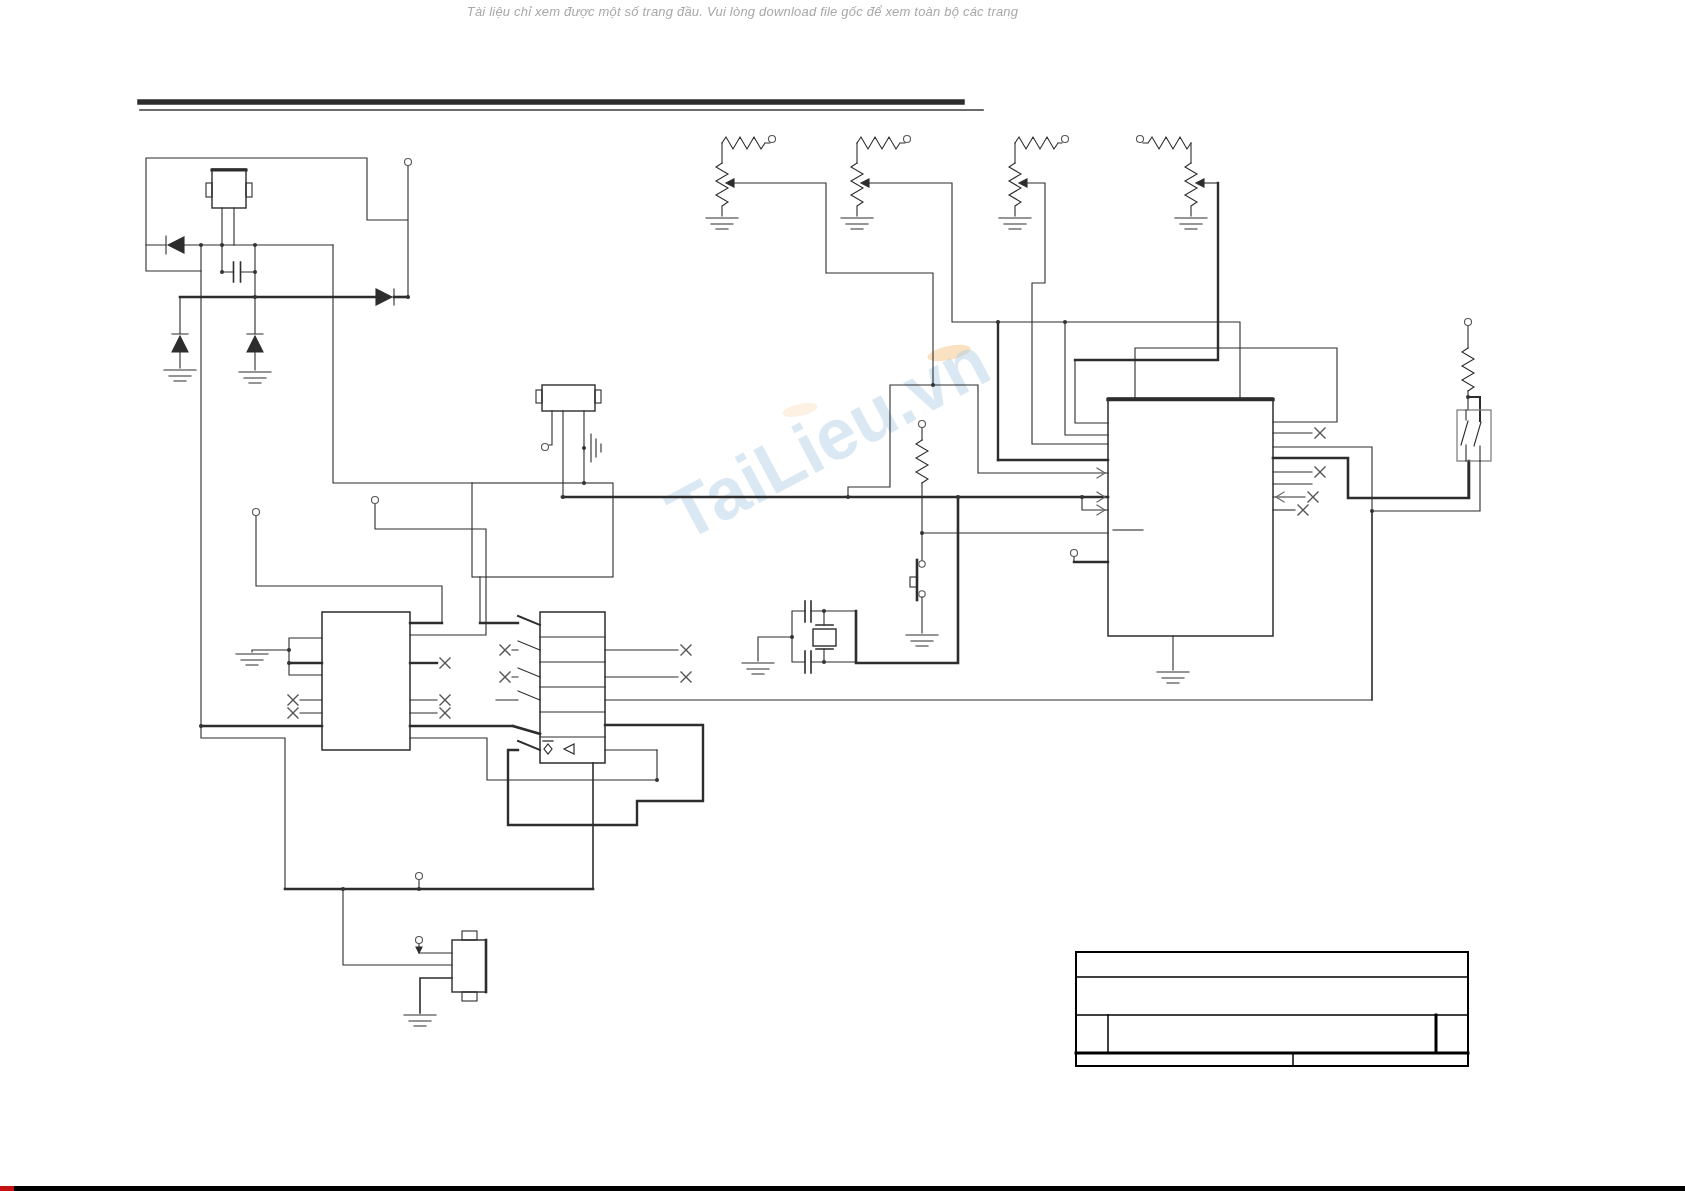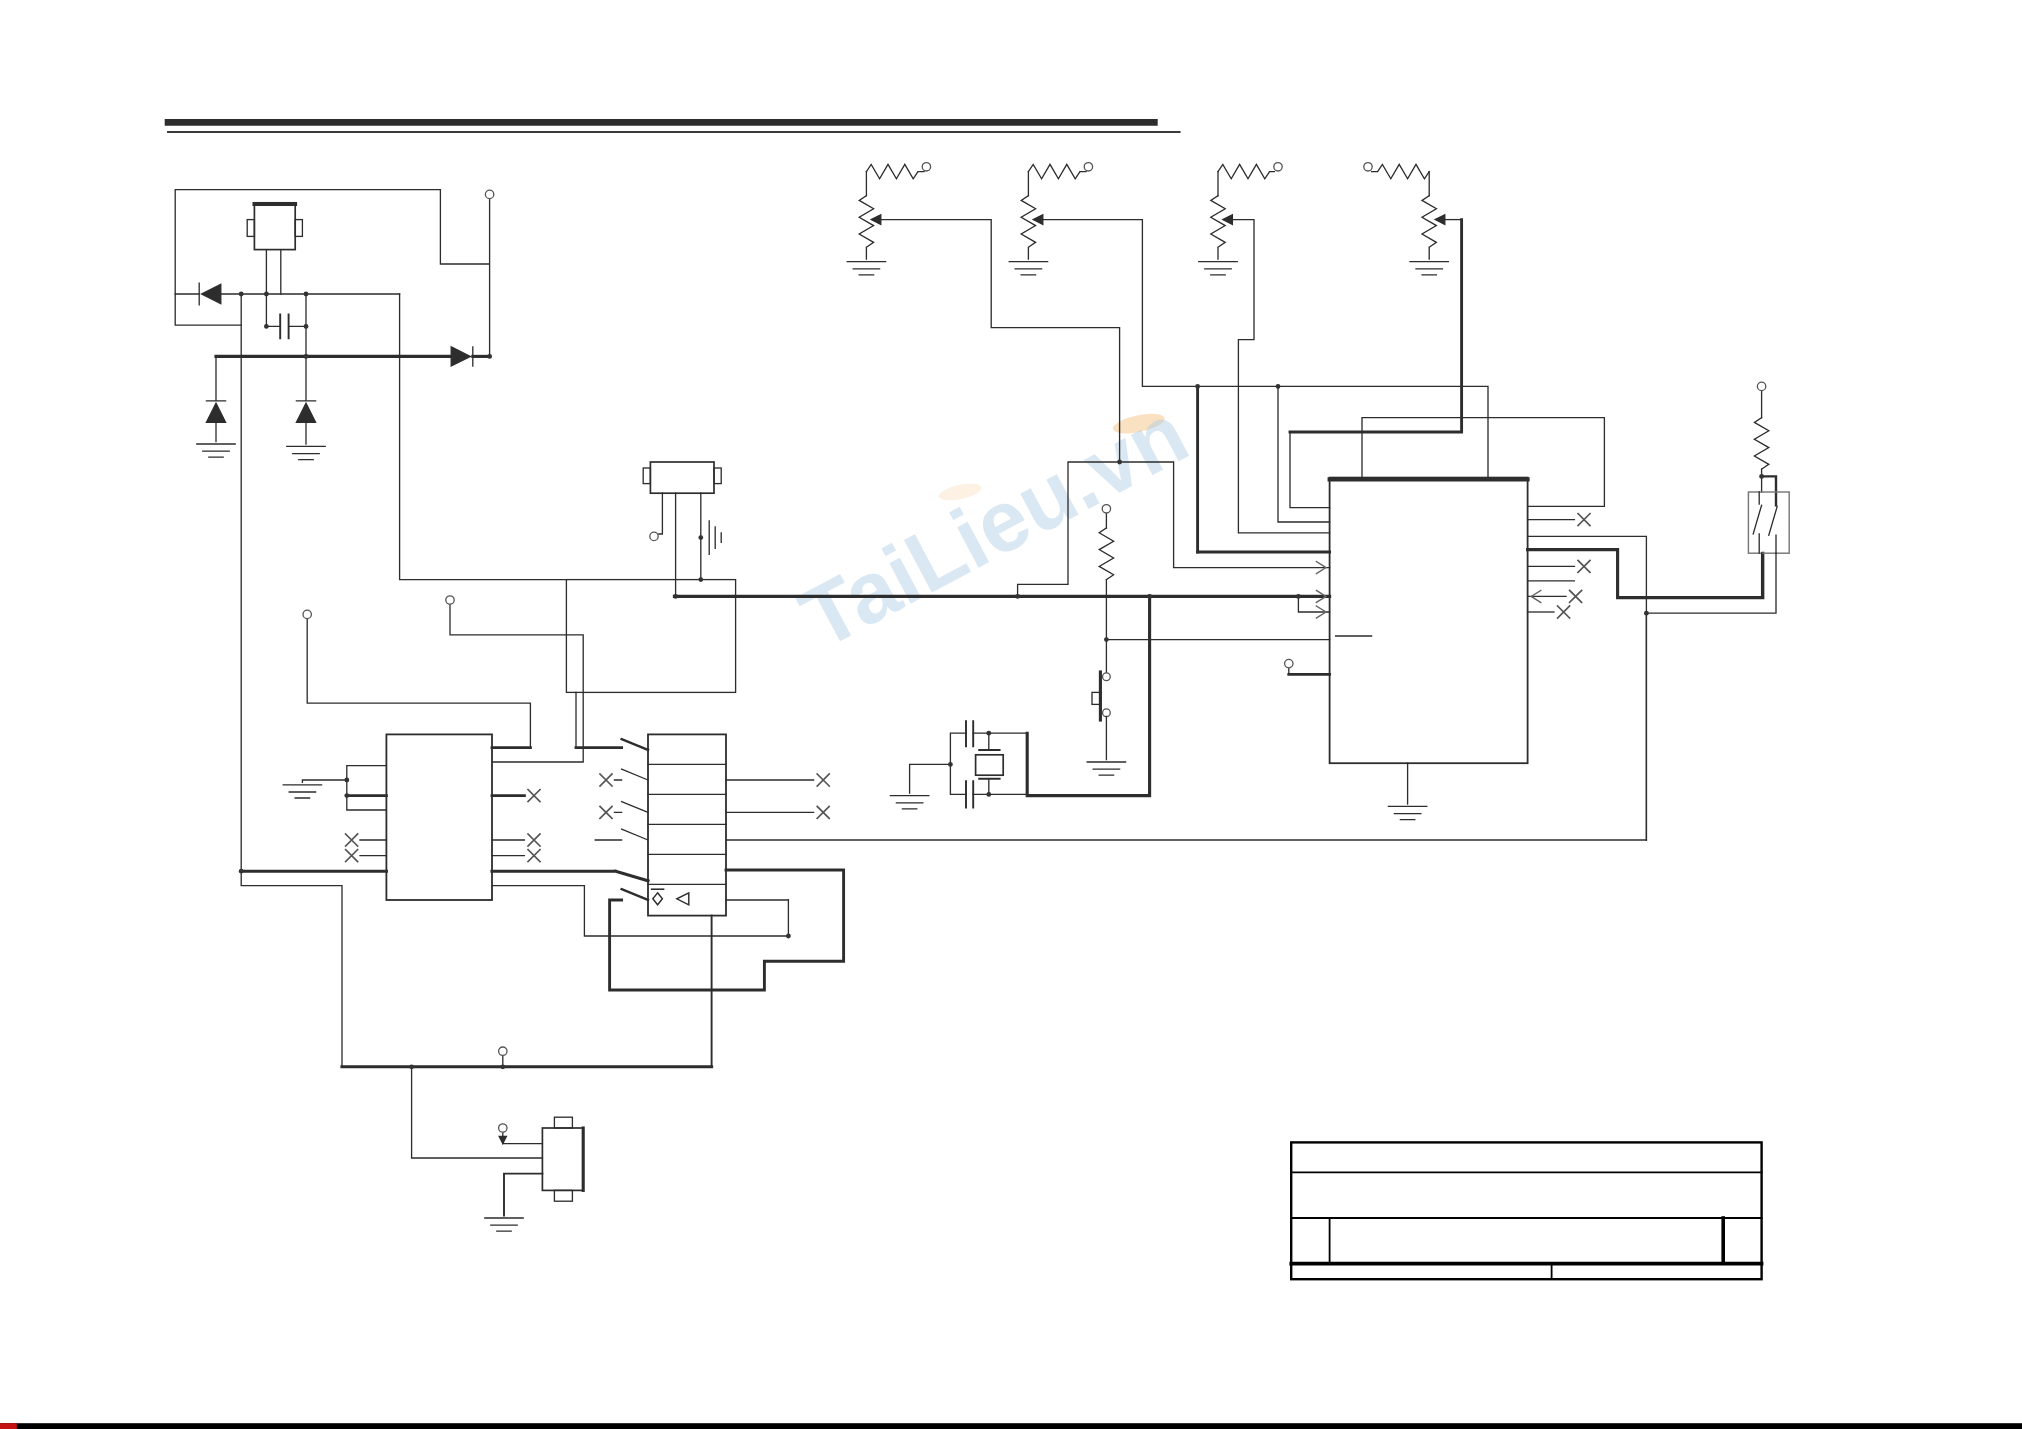--- a/index.html
+++ b/index.html
@@ -10,20 +10,21 @@
   svg{position:absolute;top:0;left:0;}
   .footer-bar{position:absolute;left:0;bottom:0;width:100%;height:5px;background:#000;}
   .footer-progress{position:absolute;left:0;bottom:0;width:14px;height:5px;background:#c41212;}
   text.wm{font-family:"Liberation Sans", sans-serif;font-weight:bold;}
 </style>
 </head>
 <body>
 
 <div class="page">
 
+  <div class="notice">Tài liệu chỉ xem được một số trang đầu. Vui lòng download file gốc để xem toàn bộ các trang</div>
 
   <svg width="1685" height="1191" viewBox="0 0 1685 1191">
     <defs>
       <g id="gndg">
           <path d="M-16 0H16 M-11 6H11 M-6 11H6" fill="none"></path>
         </g>
       <g id="xg">
           <path d="M-5 -5L5 5M-5 5L5 -5" stroke="#555" stroke-width="1.4" fill="none"></path>
         </g>
     </defs>

